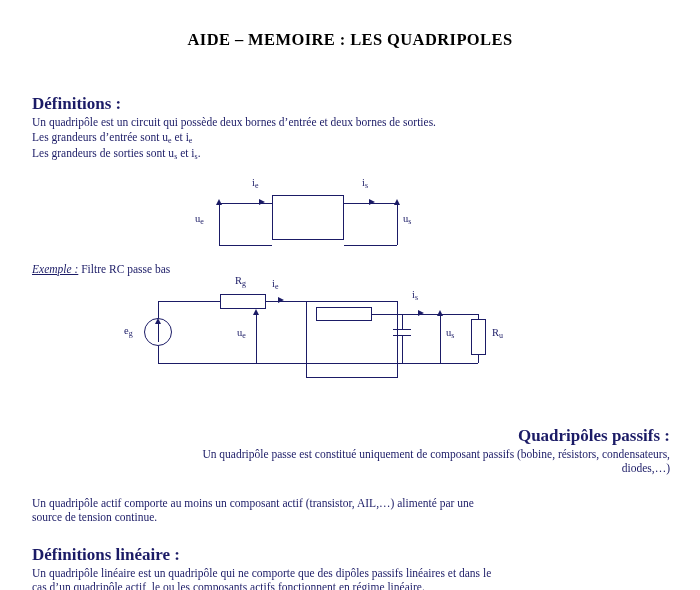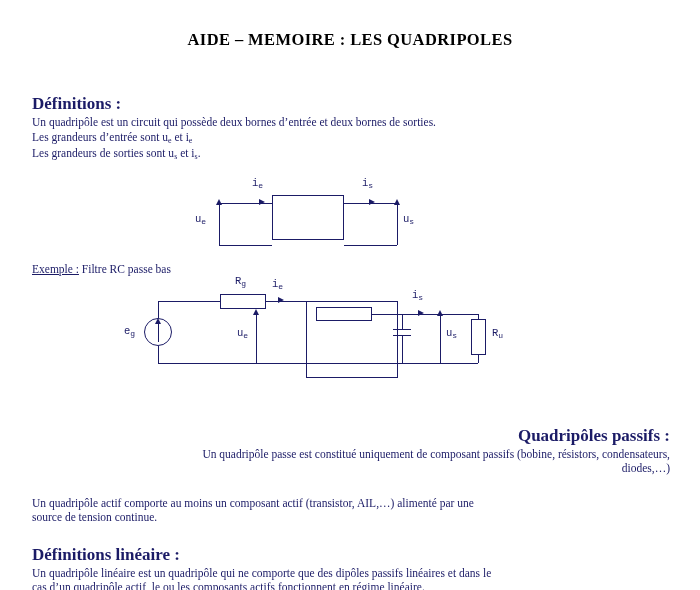--- a/index.html
+++ b/index.html
@@ -51,20 +51,21 @@
     color: #1b1b66;
     margin: 0;
   }
   .example-line {
     font-size: 11.5px;
     color: #1b1b66;
     margin: 0;
   }
   .example-line .u {
     text-decoration: underline;
+    font-style: italic;
   }
   sub {
     font-size: 8px;
     vertical-align: baseline;
     position: relative;
     top: 2px;
   }
 
   
   .fig1-wrap {
@@ -106,21 +107,21 @@
     position: absolute;
     width: 0; height: 0;
     border-top: 3.5px solid transparent;
     border-bottom: 3.5px solid transparent;
     border-left: 6px solid #1b1b66;
   }
   .lbl {
     position: absolute;
     font-size: 10.5px;
     color: #1b1b66;
-    font-family: Liberation Mono, monospace;
+    font-family: Liberation Serif, serif;
     white-space: nowrap;
   }
 
   
   .fig2-wrap {
     position: relative;
     height: 125px;
     margin: 8px 0 6px 0;
   }
   .fig2 {

